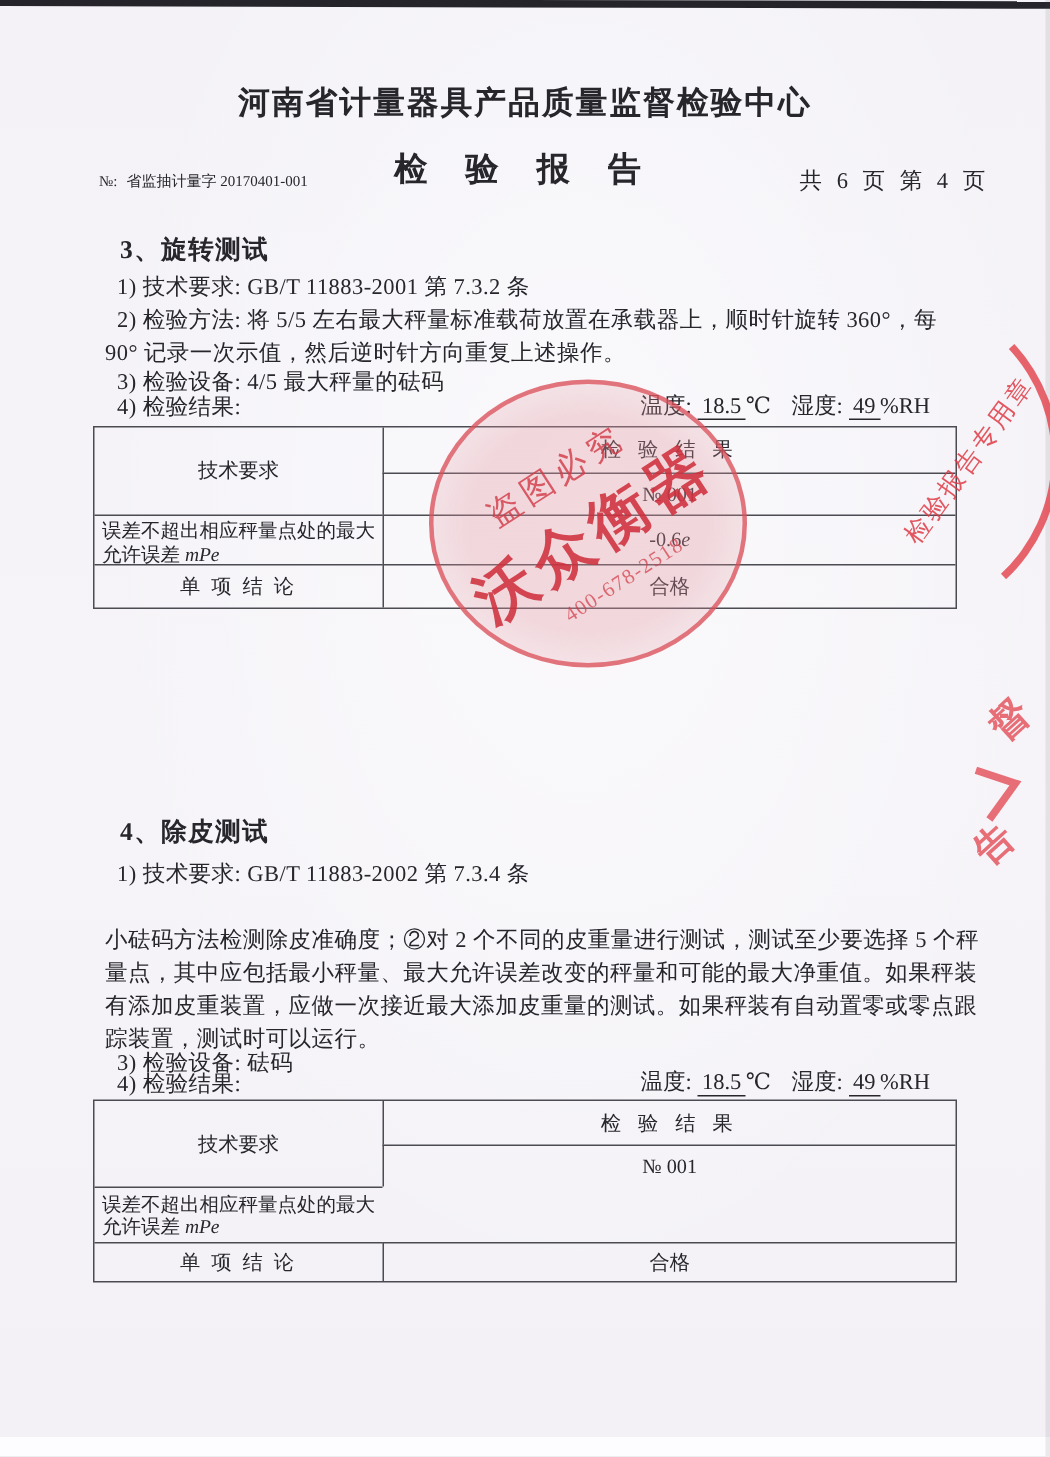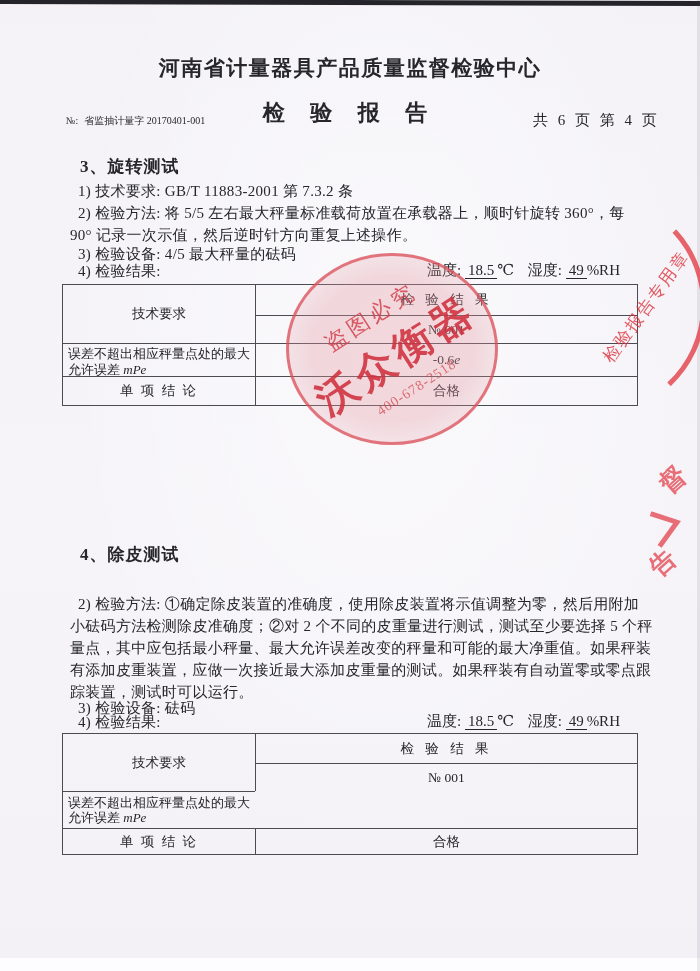--- a/index.html
+++ b/index.html
@@ -153,21 +153,21 @@
     <div class="cell rc bt" style="grid-row:3">
         <span>-0.6</span>
         <span class="it">e</span>
       </div>
     <div class="cell bt ls2" style="grid-column:1;grid-row:4">单 项 结 论</div>
     <div class="cell rc bt" style="grid-row:4">合格</div>
   </div>
 
   <div class="section s4">
     <div class="sec-heading">4、除皮测试</div>
-    <div class="bl l2">2) 检验方法: ①确定除皮装置的准确度，使用除皮装置将示值调整为零，然后用附加</div>
+    <div class="bl l1">1) 技术要求: GB/T 11883-2002 第 7.3.4 条</div>
     <div class="bl l3">小砝码方法检测除皮准确度；②对 2 个不同的皮重量进行测试，测试至少要选择 5 个秤</div>
     <div class="bl l4">量点，其中应包括最小秤量、最大允许误差改变的秤量和可能的最大净重值。如果秤装</div>
     <div class="bl l5">有添加皮重装置，应做一次接近最大添加皮重量的测试。如果秤装有自动置零或零点跟</div>
     <div class="bl l6">踪装置，测试时可以运行。</div>
     <div class="bl l7">3) 检验设备: 砝码</div>
     <div class="bl l8">4) 检验结果:</div>
   </div>
 
   <div class="env env-4">
     <span>温度:</span>

